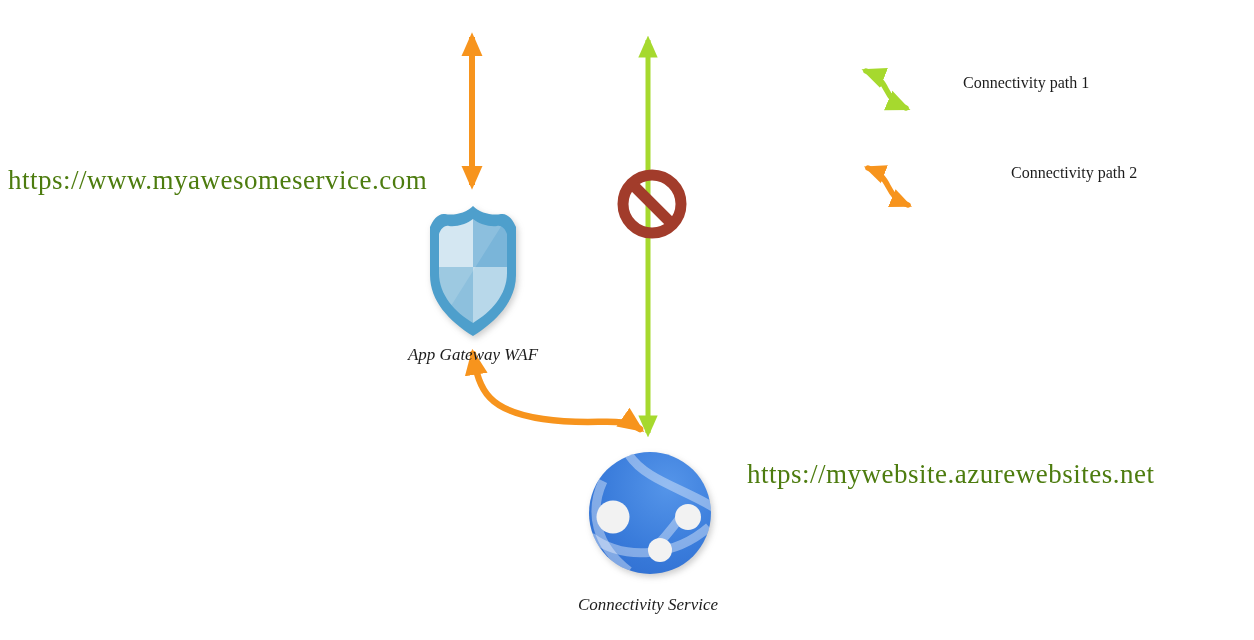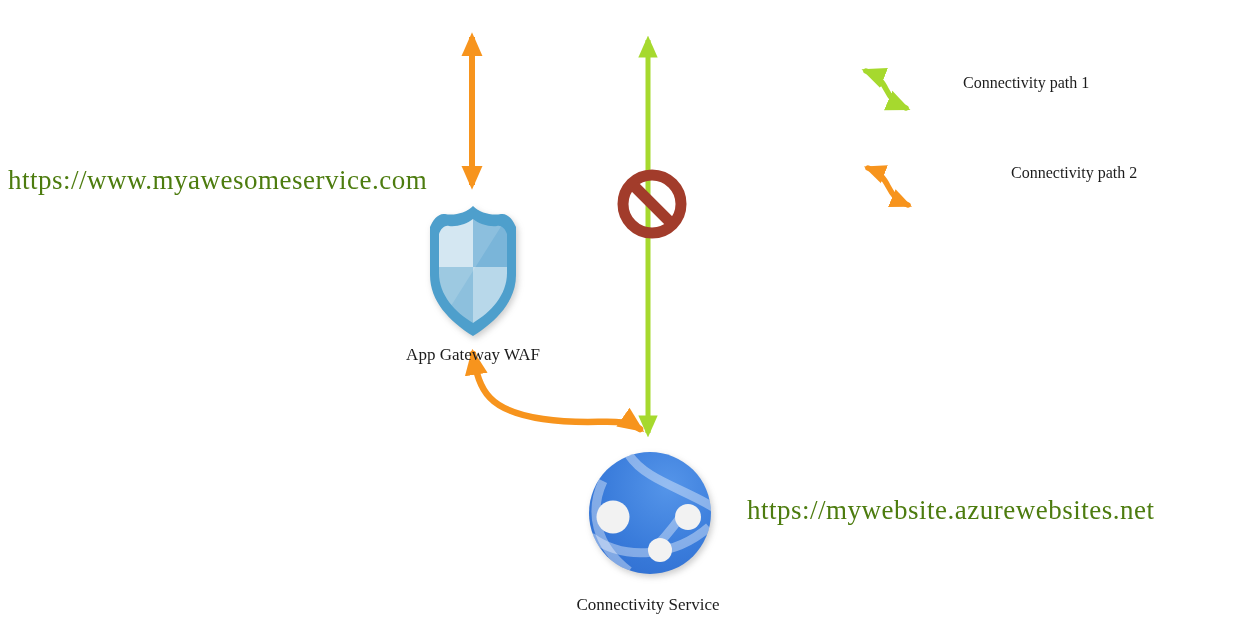--- a/index.html
+++ b/index.html
@@ -21,20 +21,21 @@
     font-size: 27px;
     letter-spacing: 0.5px;
     white-space: nowrap;
     color: #4d7c0f;
   }
   .node-label {
     font-size: 17px;
     text-align: center;
     white-space: nowrap;
     color: #1c1c1c;
+    font-style: italic;
   }
   .legend-label {
     font-size: 16px;
     white-space: nowrap;
     color: #1c1c1c;
   }
   svg { display: block; }
   .soft-shadow { filter: drop-shadow(2px 3px 3px rgba(90,90,90,0.30)); }
 </style>
 </head>
@@ -108,21 +109,21 @@
       <path d="M866,71 C892,81 880,97 906,108" fill="none" stroke="#a6d92e" stroke-width="5.5" stroke-linecap="round" marker-start="url(#ah-green)" marker-end="url(#ah-green)"></path>
     </g>
 
     <g>
       <path d="M868,168 C894,178 882,194 908,205" fill="none" stroke="#f7941d" stroke-width="5.5" stroke-linecap="round" marker-start="url(#ah-orange)" marker-end="url(#ah-orange)"></path>
     </g>
   </svg>
 
   <div class="abs url-text" style="left:8px; top:165px;">https://www.myawesomeservice.com</div>
 
-  <div class="abs url-text" style="left:747px; top:459px;margin-top:36px;">https://mywebsite.azurewebsites.net</div>
+  <div class="abs url-text" style="left:747px; top:459px;">https://mywebsite.azurewebsites.net</div>
 
   <div class="abs node-label" style="left:397px; top:345px; width:152px;">App Gateway WAF</div>
 
   <div class="abs node-label" style="left:568px; top:595px; width:160px;">Connectivity Service</div>
 
   <div class="abs legend-label" style="left:963px; top:74px;">Connectivity path 1</div>
 
   <div class="abs legend-label" style="left:963px; top:164px;margin-left:48px;">Connectivity path 2</div>
 
 </div>

